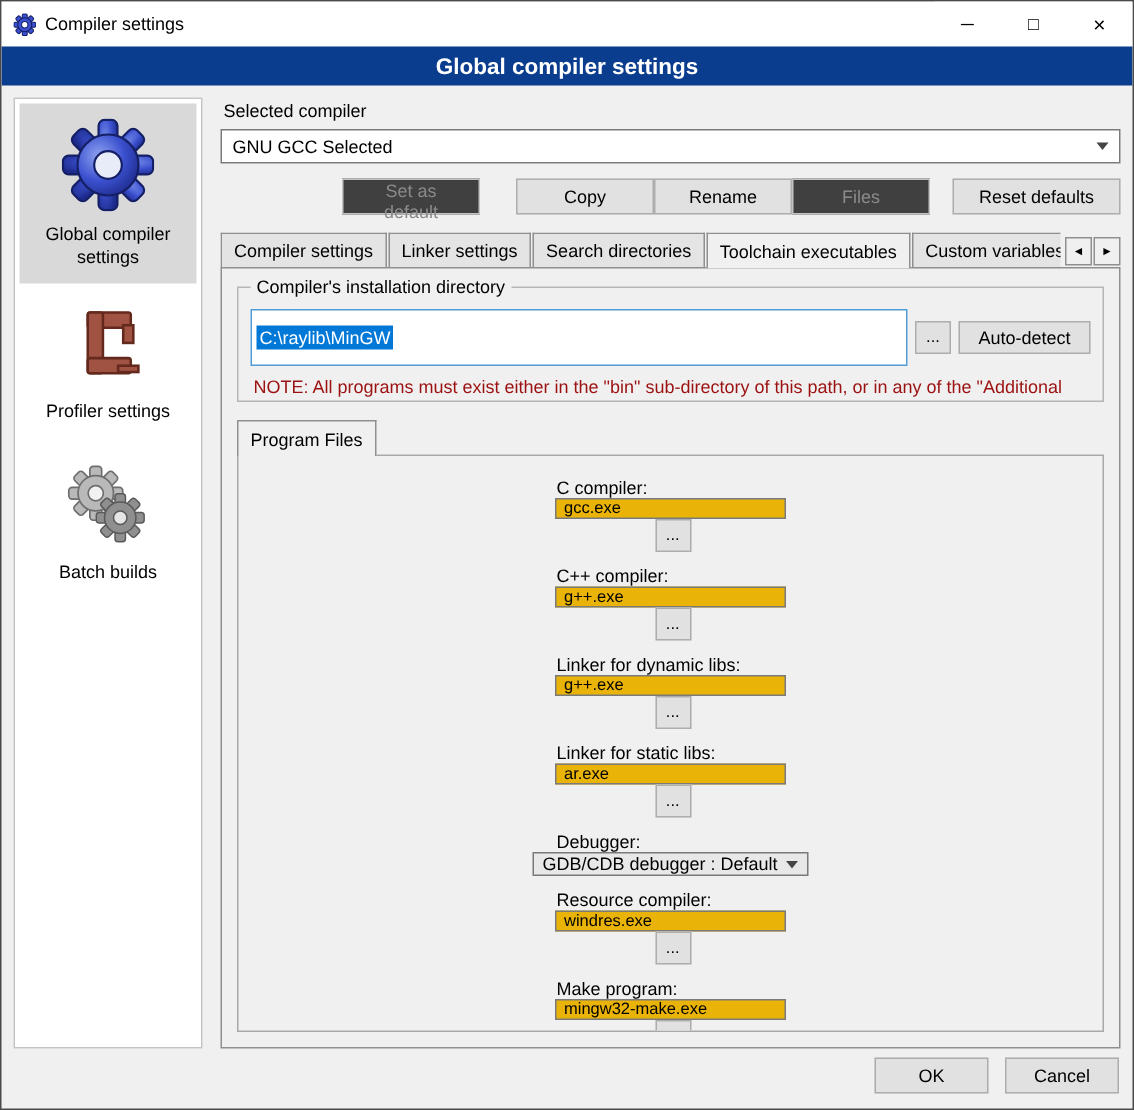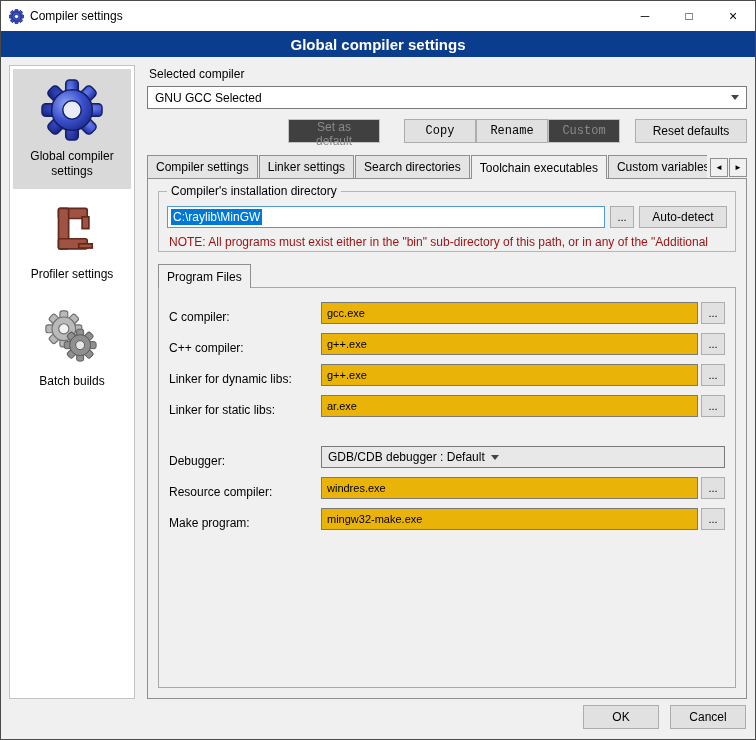--- a/index.html
+++ b/index.html
@@ -30,52 +30,52 @@
   .field-label { margin:2px 0 5px 2px; }
 
   .combobox { height:23px; background:#fff; border:1px solid #7a7a7a; display:flex; align-items:center; padding:0 7px; cursor:default; }
   .combobox .cb-text { flex:1; overflow:hidden; white-space:nowrap; }
   .arrow-down { width:0; height:0; border-left:4px solid transparent; border-right:4px solid transparent; border-top:5px solid #444; margin-left:6px; }
 
   .btnrow { display:flex; margin:10px 0 12px; align-items:center; justify-content:flex-end; }
   .btn { height:24px; background:#e1e1e1; border:1px solid #adadad; padding:0 10px; font-size:12px; font-family:inherit; cursor:default; }
   .btn.disabled { color:#8a8a8a; background:#404040; border-color:#c3c3c3; }
   .btn.w-setdef { width:92px; margin-right:24px; }
-  .btn.w-mid { width:72px;font-family:Liberation Mono, monospace; }
+  .btn.w-mid { width:92px; }
   .btn.w-reset { width:112px; margin-left:15px; }
 
   
   .tabstrip { display:flex; align-items:flex-end; margin-bottom:-1px; position:relative; z-index:2; }
   .tabs-scroller { display:flex; overflow:hidden; flex:1; margin-right:40px; align-items:flex-end; }
   .tab { border:1px solid #8f8f8f; border-bottom:none; background:#e4e4e4; padding:4px 8px; margin-bottom:1px; margin-right:1px; white-space:nowrap; cursor:default; flex:0 0 auto; }
   .tab.active { background:#f0f0f0; margin-bottom:0; padding-top:5px; }
   .tab-arrows { position:absolute; right:0; bottom:2px; display:flex; gap:1px; }
   .tab-arrow { width:18px; height:19px; border:1px solid #8f8f8f; background:#f0f0f0; font-size:8px; display:flex; align-items:center; justify-content:center; font-family:inherit; cursor:default; }
 
   .tabpage { border:1px solid #8f8f8f; background:#f0f0f0; flex:1; padding:12px 10px 10px; display:flex; flex-direction:column; min-height:0; }
 
   
   .groupbox { border:1px solid #b5b5b5; position:relative; padding:14px 8px 0; margin-bottom:12px; }
   .groupbox .gb-title { position:absolute; top:-8px; left:8px; background:#f0f0f0; padding:0 4px; }
 
   .dirrow { display:flex; gap:5px; align-items:center; }
-  .install-input { flex:1; height:22px; border:1px solid #4f9bd5; background:#fff; display:flex; align-items:center; padding:0 3px; overflow:hidden; cursor:text; }
+  .install-input { flex:1; height:38px; border:1px solid #4f9bd5; background:#fff; display:flex; align-items:center; padding:0 3px; overflow:hidden; cursor:text; }
   .install-input .sel { background:#0078d7; color:#fff; padding:1px 2px; white-space:nowrap; }
   .dots-btn { width:24px; height:22px; background:#e1e1e1; border:1px solid #adadad; font-family:inherit; font-size:11px; cursor:default; }
   .autodetect-btn { width:88px; height:22px; background:#e1e1e1; border:1px solid #adadad; font-family:inherit; font-size:12px; cursor:default; }
   .note { color:#9c1111; margin:7px 2px 2px; white-space:nowrap; overflow:hidden; }
 
   .subtabs-wrap { display:flex; align-items:flex-end; margin-bottom:-1px; position:relative; z-index:2; }
   .subpanel { border:1px solid #a8a8a8; background:#f0f0f0; flex:1; padding:14px 10px 10px; min-height:0; overflow:hidden; }
 
-  .form-row { display:flex; align-items:flex-end; margin-bottom:9px; }
+  .form-row { display:flex; align-items:center; margin-bottom:9px;flex-direction:column; }
   .row-label { width:152px; flex:0 0 auto; }
   .row-input { flex:1; height:22px; border:1px solid #7a7a7a; background:#eab308; padding:0 5px; font-family:inherit; font-size:11px; min-width:0; }
   .row-dots { margin-left:3px; }
-  .row-select { flex:1; height:22px; border:1px solid #7a7a7a; background:#e8e8e8; display:flex; align-items:center; padding:0 6px; cursor:default; min-width:0;margin-top:20px; }
+  .row-select { flex:1; height:22px; border:1px solid #7a7a7a; background:#e8e8e8; display:flex; align-items:center; padding:0 6px; cursor:default; min-width:0; }
 
   
   .footer { flex:0 0 auto; height:36px; display:flex; justify-content:flex-end; align-items:center; gap:11px; padding:0 9px 8px; }
   .footer .btn { width:76px; }
 
   svg { display:block; }
 </style>
 </head>
 <body>
 
@@ -178,21 +178,21 @@
 
       <div class="combobox">
         <span class="cb-text">GNU GCC Selected</span>
         <span class="arrow-down"></span>
       </div>
 
       <div class="btnrow">
         <button class="btn disabled w-setdef">Set as default</button>
         <button class="btn w-mid">Copy</button>
         <button class="btn w-mid">Rename</button>
-        <button class="btn disabled w-mid">Custom</button>
+        <button class="btn disabled w-mid">Files</button>
         <button class="btn w-reset">Reset defaults</button>
       </div>
 
       <div class="tabstrip">
         <div class="tabs-scroller">
           <div class="tab">Compiler settings</div>
           <div class="tab">Linker settings</div>
           <div class="tab">Search directories</div>
           <div class="tab active">Toolchain executables</div>
           <div class="tab">Custom variables</div>

